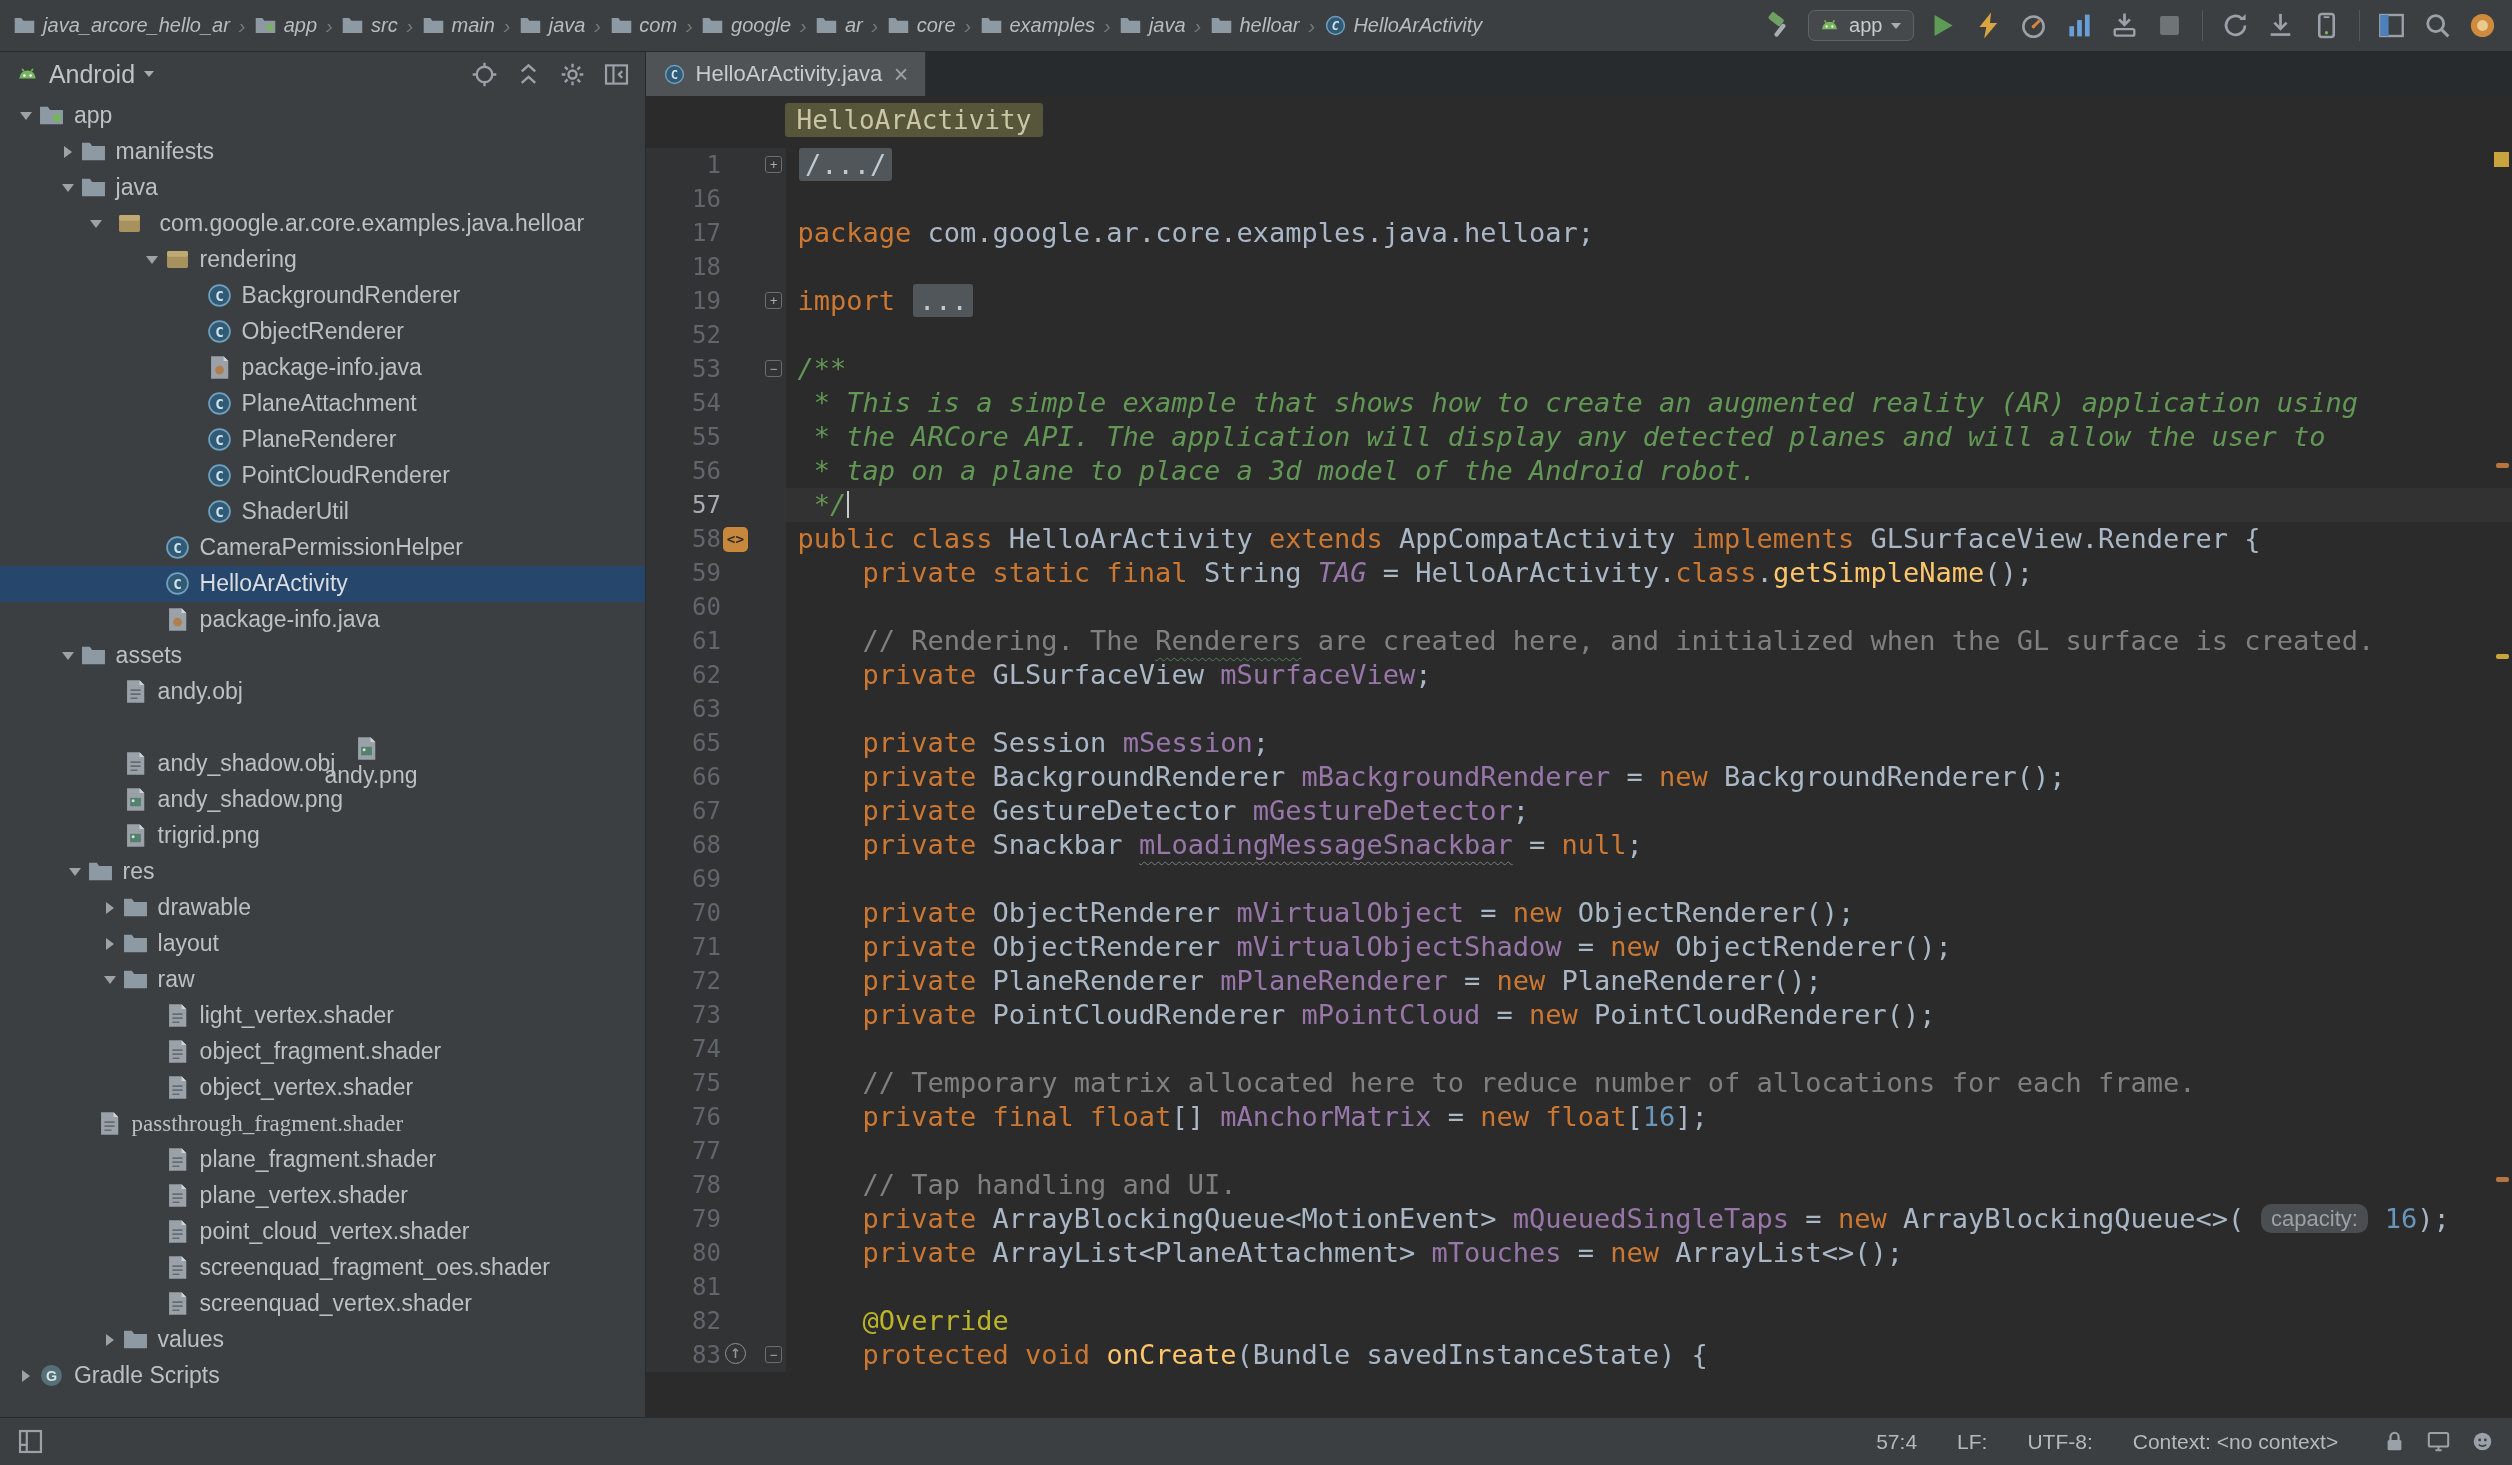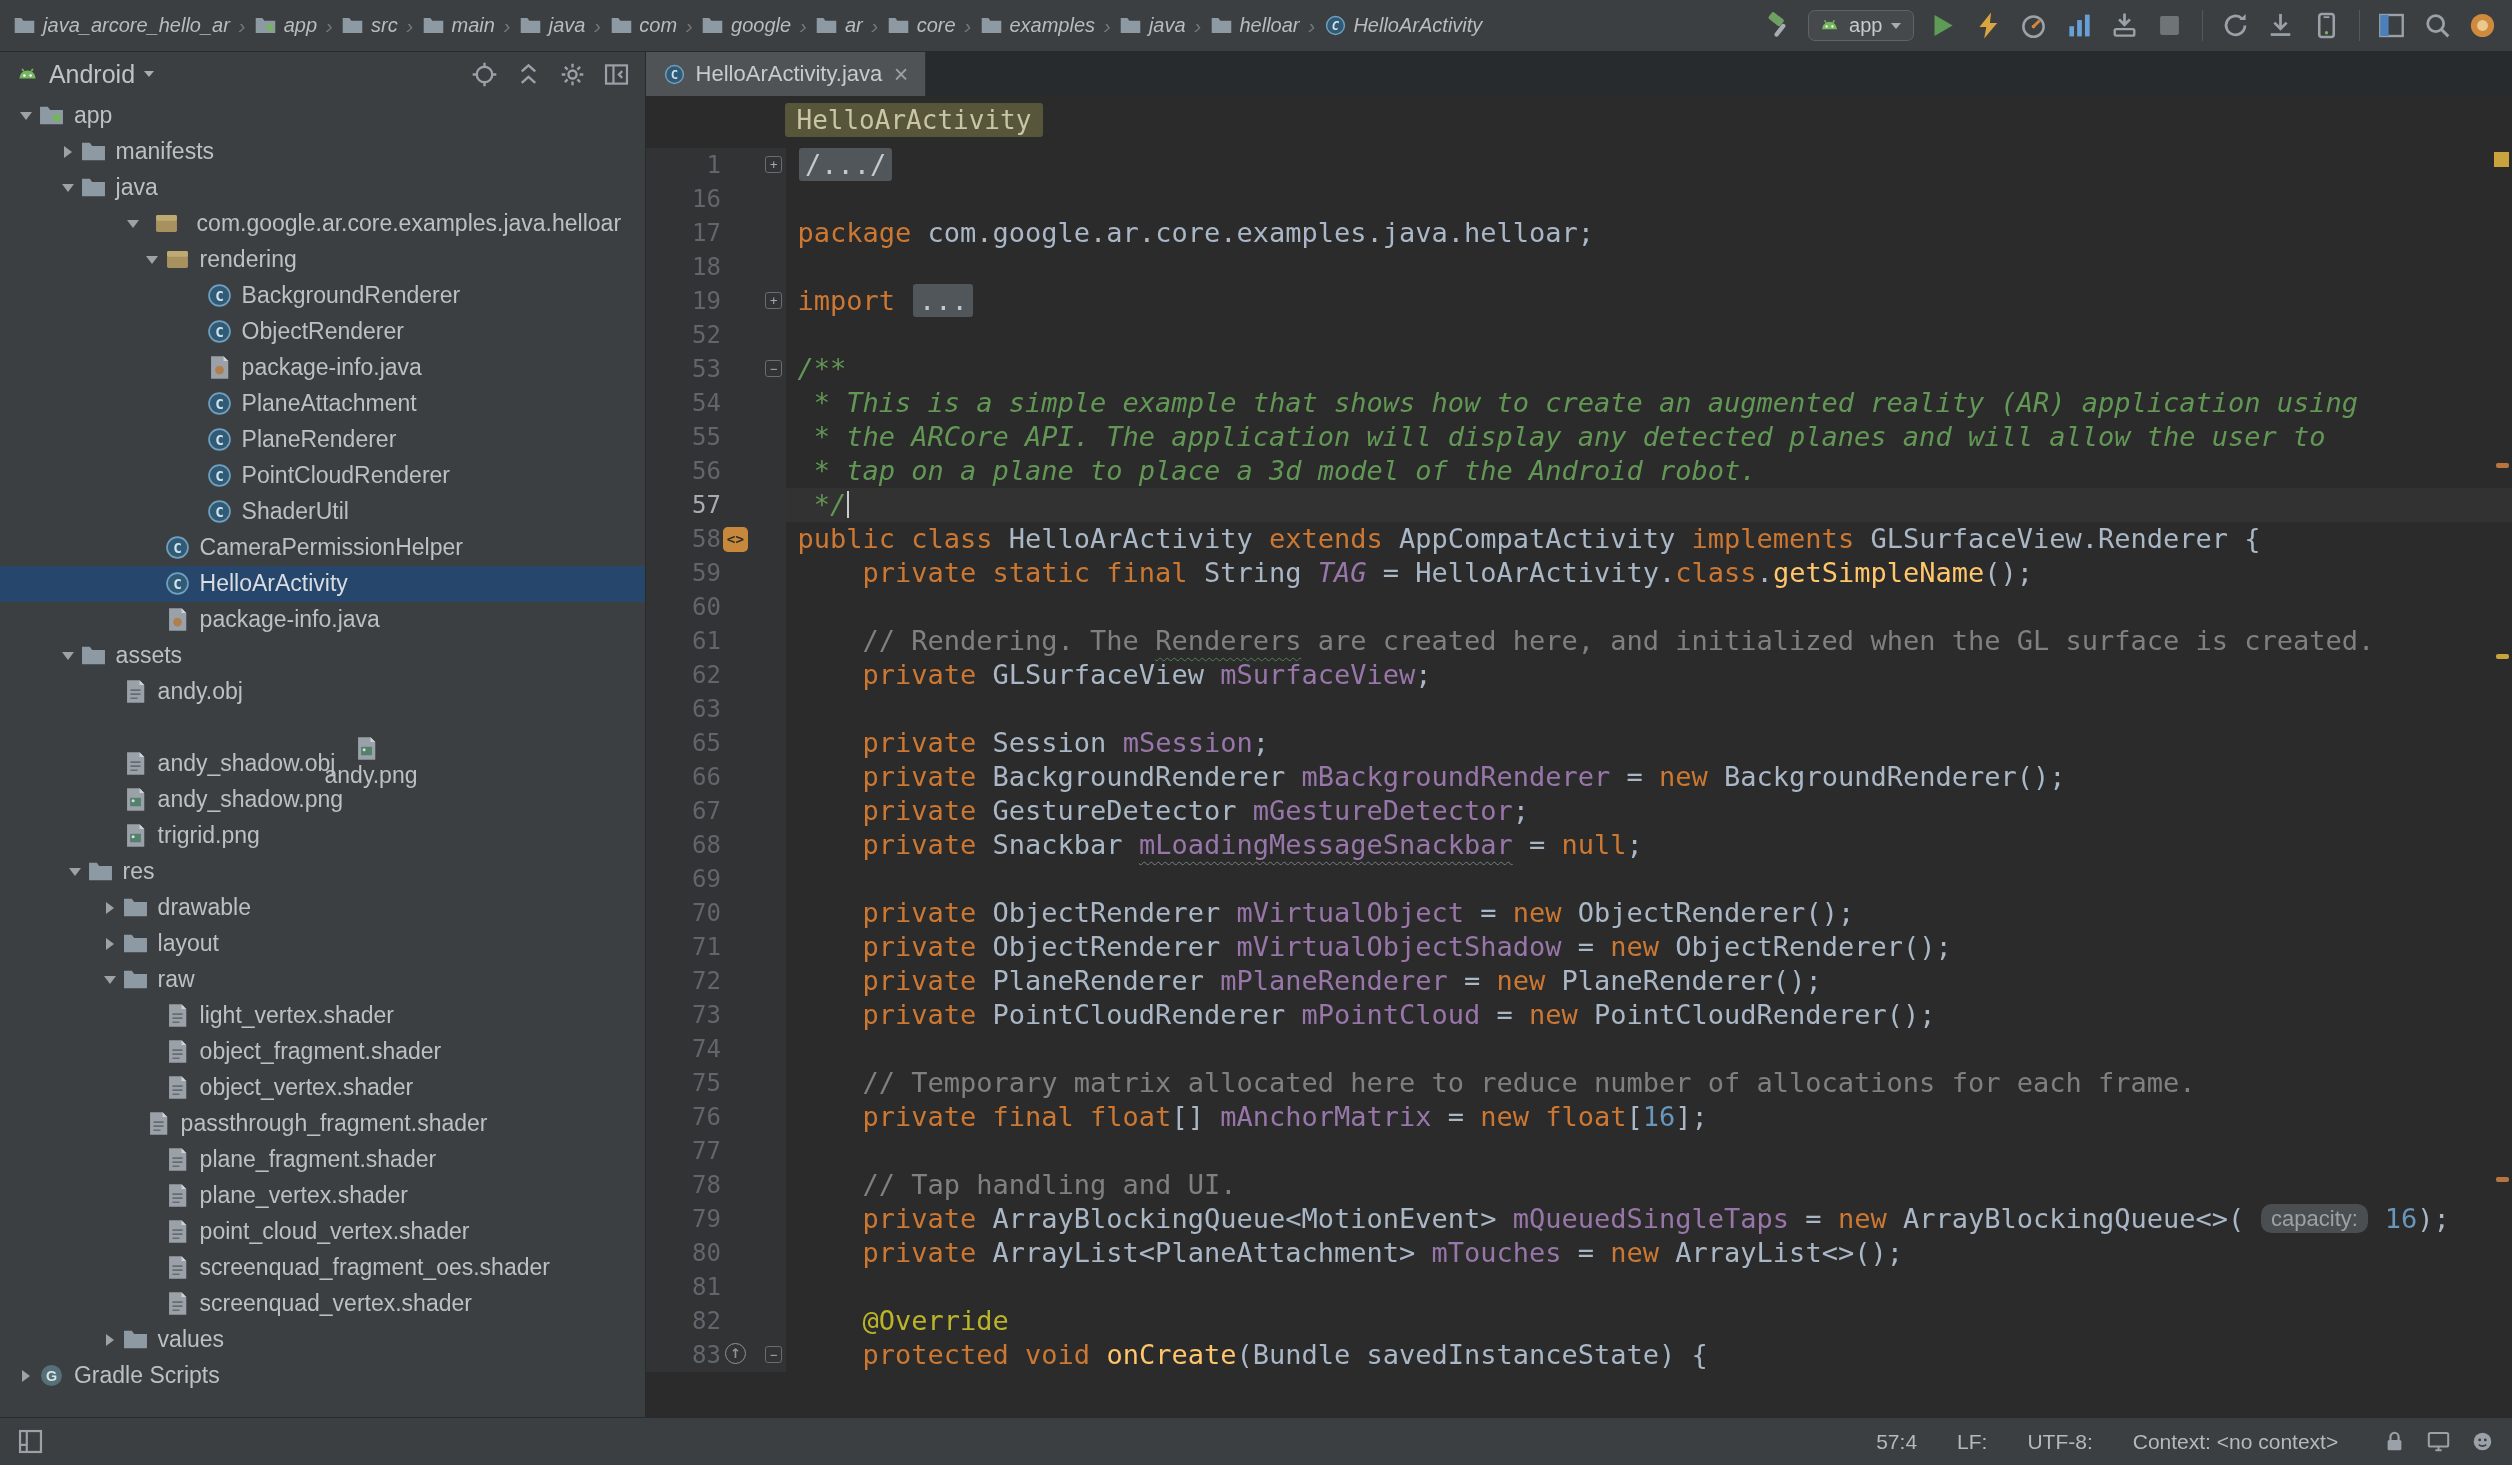--- a/index.html
+++ b/index.html
@@ -392,21 +392,21 @@
           </div>
           <div class="tree-row" style="padding-left: 55px;">
             <span class="tw-arrow">
               <span class="arr down"></span>
             </span>
             <span class="tw-icon"><svg viewBox="0 0 16 16">
                 <path d="M1.2 2.8h4.6l1.4 1.9h7.6v8.5H1.2z" fill="#8d99a3"></path>
               </svg></span>
             <span>java</span>
           </div>
-          <div class="tree-row" style="padding-left: 120px; gap: 8px;">
+          <div class="tree-row" style="padding-left: 83px; gap: 8px;">
             <span class="tw-arrow">
               <span class="arr down"></span>
             </span>
             <span class="tw-icon"><svg viewBox="0 0 16 16">
                 <rect x="1.8" y="3" width="12.4" height="10" rx="1" fill="#a7925f"></rect>
                 <rect x="1.8" y="3" width="12.4" height="3.4" rx="1" fill="#bfab72"></rect>
               </svg></span>
             <span>com.google.ar.core.examples.java.helloar</span>
           </div>
           <div class="tree-row" style="padding-left: 139px;">
@@ -614,21 +614,21 @@
           </div>
           <div class="tree-row" style="padding-left: 139px;">
             <span class="tw-arrow"></span>
             <span class="tw-icon"><svg viewBox="0 0 16 16">
                 <path d="M3 1.3h7.4l2.8 2.8v10.6H3z" fill="#9aa1a8"></path>
                 <path d="M10.4 1.3l2.8 2.8h-2.8z" fill="#ced3d7"></path>
                 <path d="M5 7.2h6M5 9.6h6M5 12h4.2" stroke="#666c72" stroke-width="1" fill="none"></path>
               </svg></span>
             <span>object_vertex.shader</span>
           </div>
-          <div class="tree-row" style="padding-left: 120px;">
+          <div class="tree-row" style="padding-left: 71px; font-family: Liberation Serif, serif;">
             <span class="tw-arrow"></span>
             <span class="tw-icon"><svg viewBox="0 0 16 16">
                 <path d="M3 1.3h7.4l2.8 2.8v10.6H3z" fill="#9aa1a8"></path>
                 <path d="M10.4 1.3l2.8 2.8h-2.8z" fill="#ced3d7"></path>
                 <path d="M5 7.2h6M5 9.6h6M5 12h4.2" stroke="#666c72" stroke-width="1" fill="none"></path>
               </svg></span>
             <span>passthrough_fragment.shader</span>
           </div>
           <div class="tree-row" style="padding-left: 139px;">
             <span class="tw-arrow"></span>

